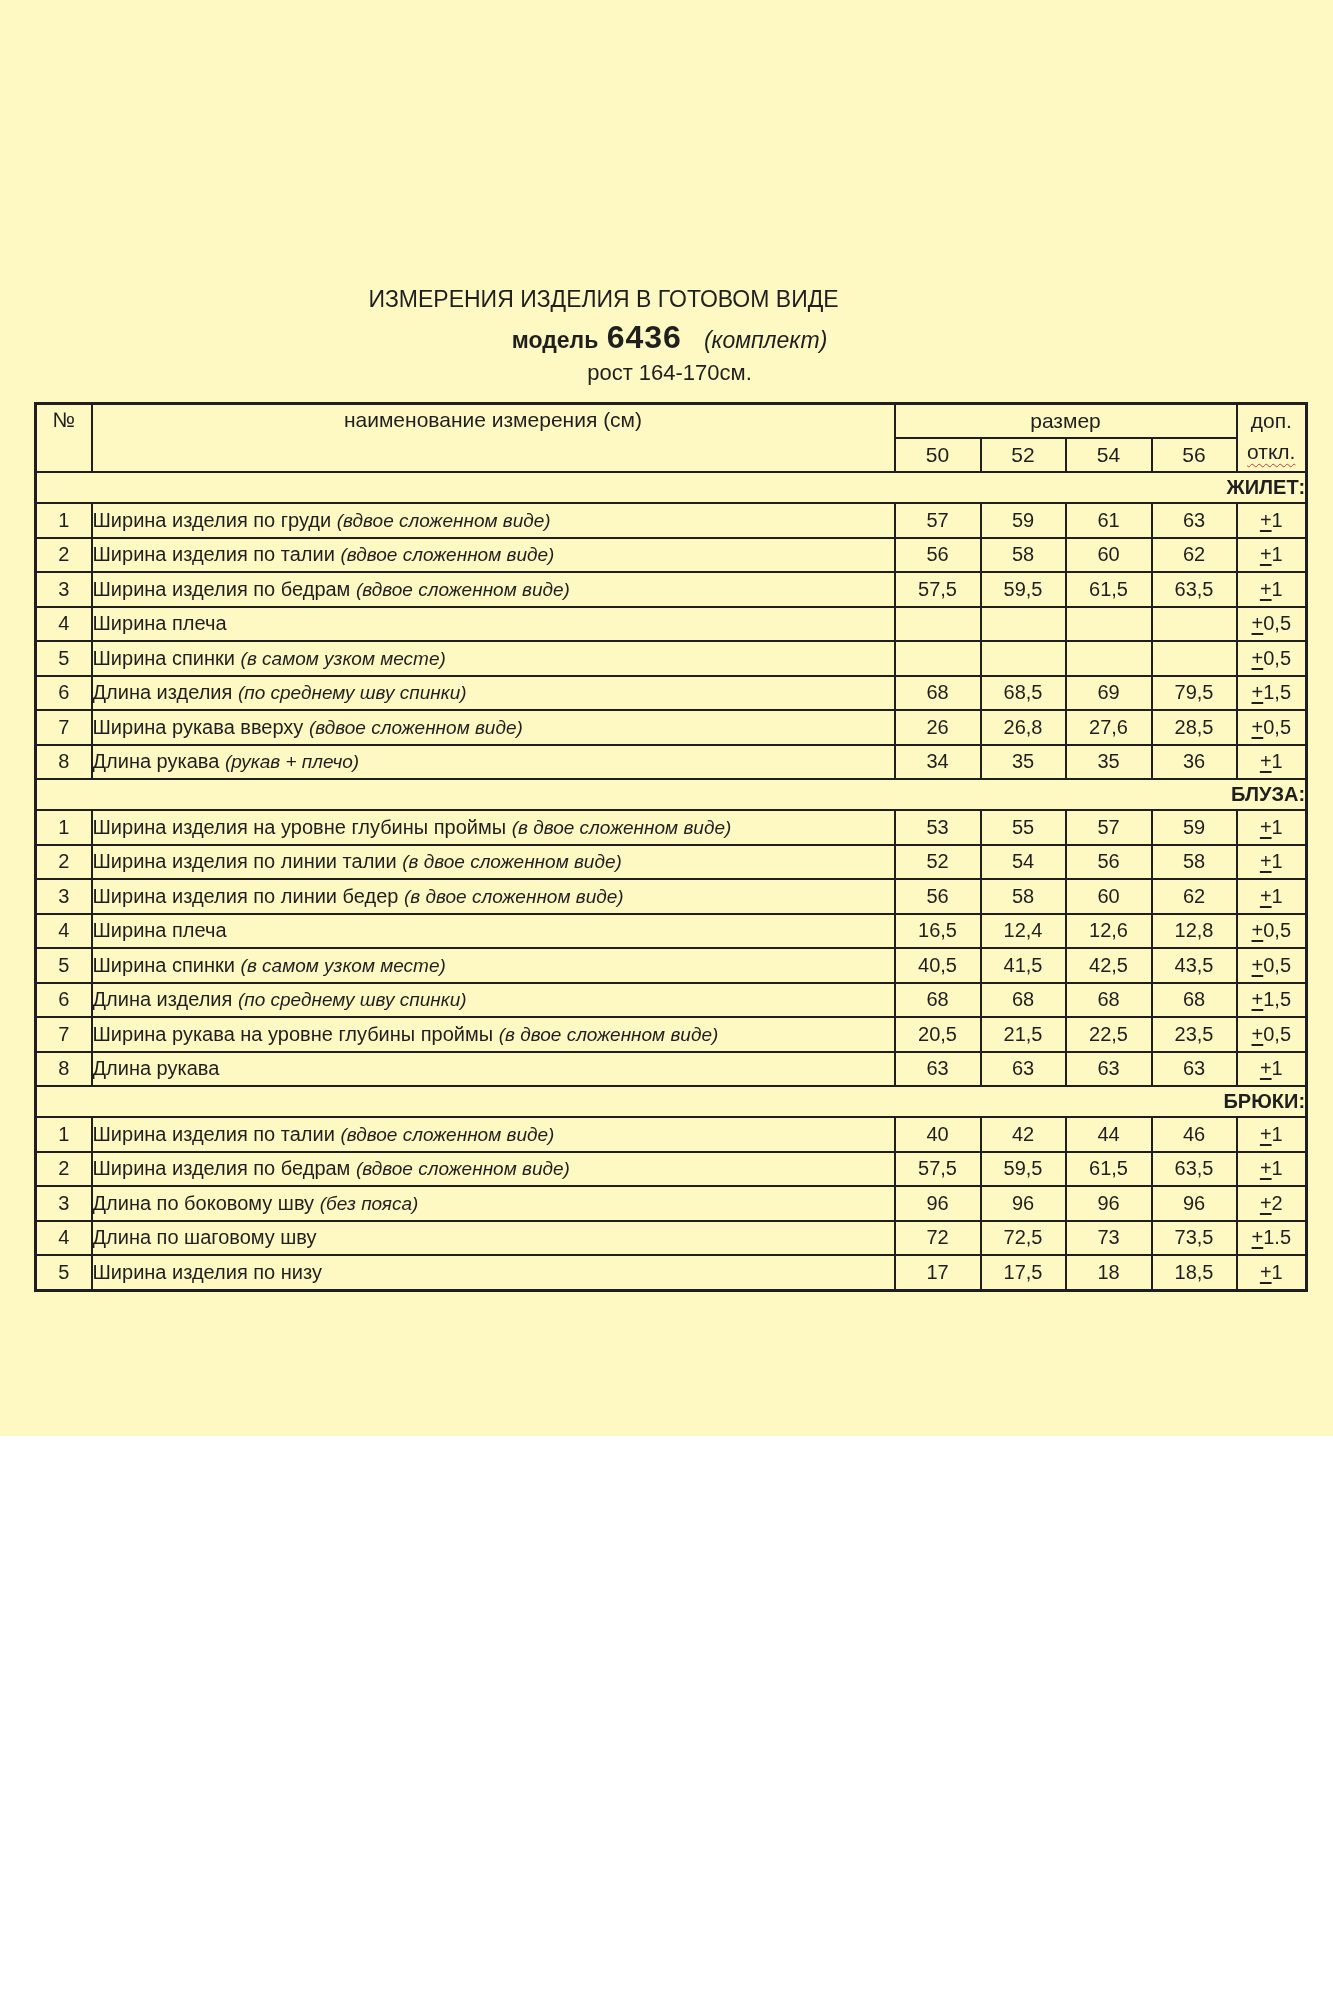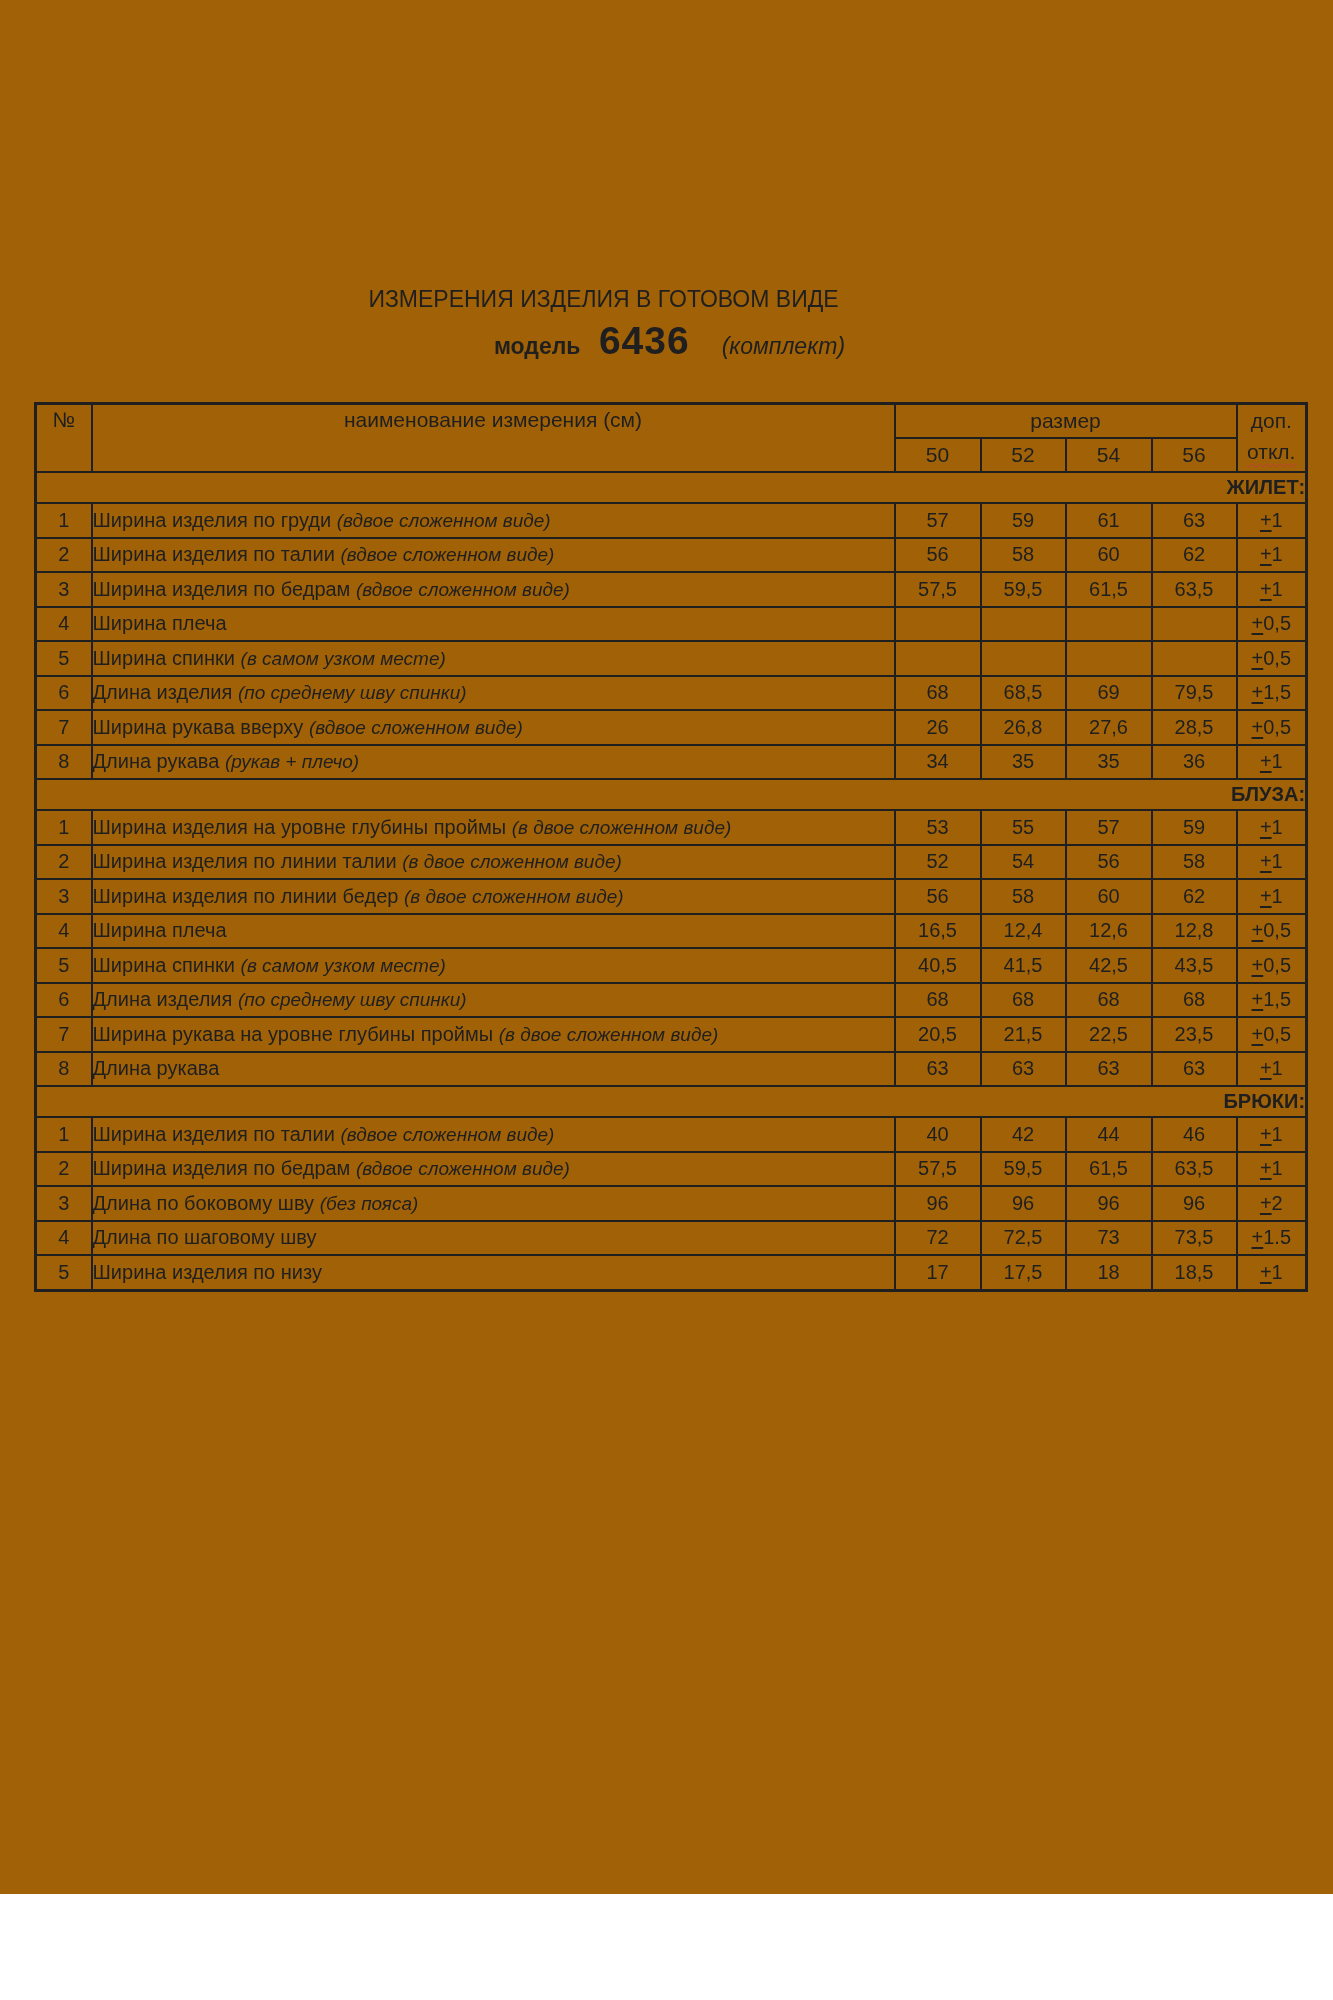--- a/index.html
+++ b/index.html
@@ -4,45 +4,45 @@
 <style>
   html, body { margin: 0; padding: 0; }
   body {
     width: 1333px; height: 2000px;
     background: #ffffff;
     font-family: "Liberation Sans", sans-serif;
     color: #1f1f1f;
   }
   .page {
     position: relative;
-    width: 1333px; height: 1894px;
-    background: #a16207;
+    width: 1333px; height: 1436px;
+    background: #fef9c3;
     overflow: hidden;
   }
 
   
   .title-block {
     position: absolute;
     top: 288px; left: 34px; width: 1271px;
     text-align: center;
     line-height: 1;
   }
   .title-line1 {
     font-size: 23px;
     transform: translateX(-66px);
   }
   .title-line2 {
     margin-top: 10px;
     font-size: 23px;
     font-weight: bold;
   }
   .title-line2 .model-number {
-    font-size: 39px;
+    font-size: 32px;
     letter-spacing: 1px;
-    margin: 0 12px;
+    margin: 0 2px;
   }
   .title-line2 .model-suffix {
     font-weight: normal;
     font-style: italic;
     margin-left: 20px;
   }
   .title-line3 {
     margin-top: 9px;
     font-size: 22px;
   }
@@ -105,20 +105,21 @@
   }
 </style>
 </head>
 <body>
 
 <div class="page">
 
   <div class="title-block">
     <div class="title-line1">ИЗМЕРЕНИЯ ИЗДЕЛИЯ В ГОТОВОМ ВИДЕ</div>
     <div class="title-line2"><span>модель</span> <span class="model-number">6436</span><span class="model-suffix">(комплект)</span></div>
+    <div class="title-line3">рост 164-170см.</div>
   </div>
 
   <table class="meas">
     <colgroup>
       <col style="width:56px">
       <col style="width:803px">
       <col style="width:86px">
       <col style="width:85px">
       <col style="width:86px">
       <col style="width:85px">

